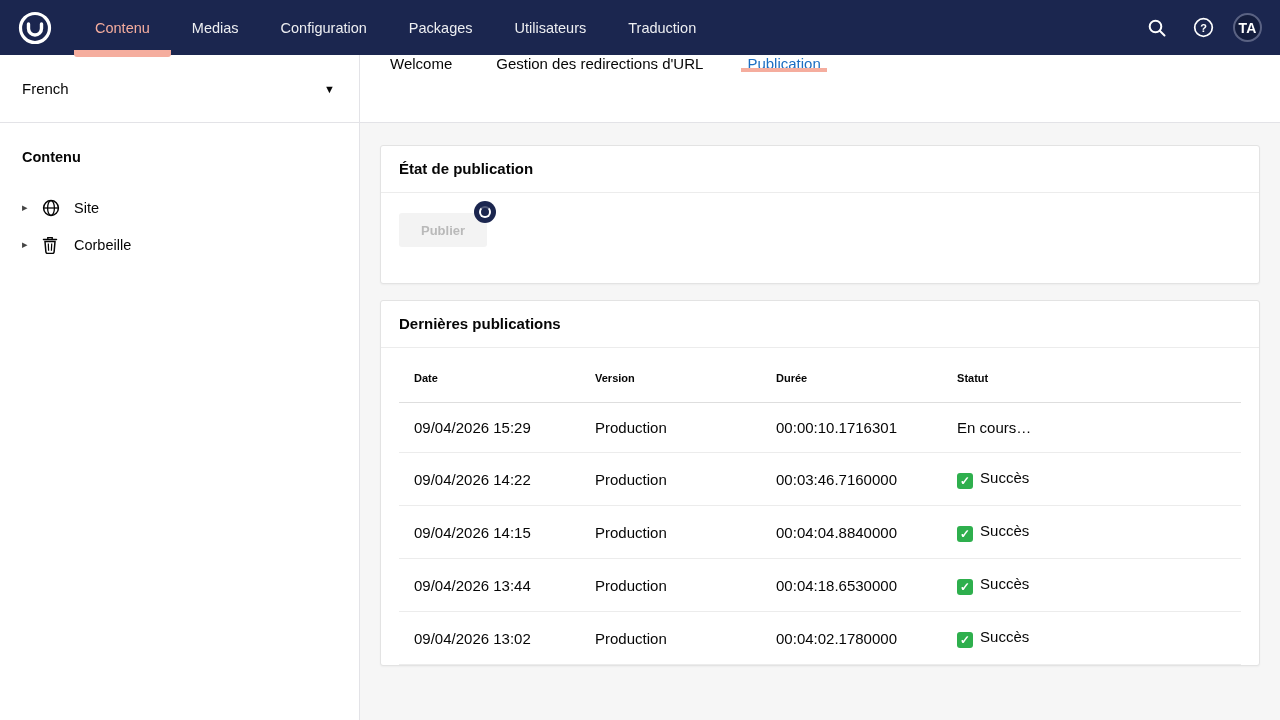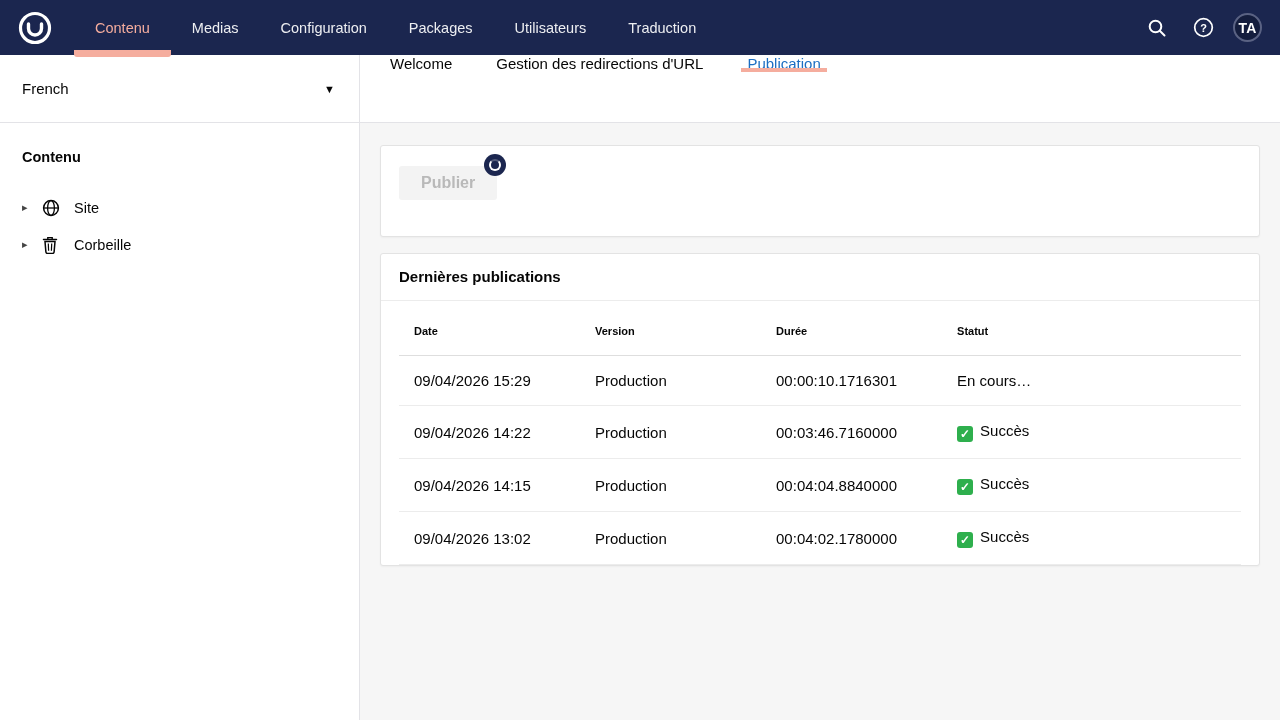--- a/index.html
+++ b/index.html
@@ -35,21 +35,21 @@
   .tab.active { color:#1b6ec2; }
   .tab.active::after { content:""; position:absolute; left:0; right:0; bottom:0; height:4px; background:#f5ad9e; }
   .content { flex:1; padding:22px 20px; overflow:hidden; }
 
   .card { background:#fff; border:1px solid #e3e3e3; border-radius:3px; box-shadow:0 1px 2px rgba(0,0,0,.04); margin-bottom:16px; }
   .card-header { padding:14px 18px; border-bottom:1px solid #ececec; }
   .card-title { font-size:15px; font-weight:bold; }
 
   .publish-body { padding:20px 18px 36px 18px; }
   .publish-btn-wrap { position:relative; display:inline-block; }
-  .publish-btn { background:#f3f3f3; color:#b9b9b9; border:none; font-family:inherit; font-size:16px; font-weight:bold; padding:0 22px; height:34px; border-radius:3px; cursor:not-allowed; }
+  .publish-btn { background:#f3f3f3; color:#b9b9b9; border:none; font-family:inherit; font-size:13px; font-weight:bold; padding:0 22px; height:34px; border-radius:3px; cursor:not-allowed; }
   .spinner-badge { position:absolute; top:-12px; right:-9px; width:22px; height:22px; border-radius:50%; background:#1b264f; display:flex; align-items:center; justify-content:center; }
   .spinner-badge .ring { width:12px; height:12px; border-radius:50%; border:2px solid #fff; border-top-color:rgba(255,255,255,.25); animation:spin 1s linear infinite; }
   @keyframes spin { to { transform:rotate(360deg); } }
 
   table.publications { width:calc(100% - 36px); margin:0 18px; border-collapse:collapse; }
   table.publications th { text-align:left; font-size:11px; font-weight:bold; padding:24px 15px 18px 15px; border-bottom:1px solid #dedede; }
   table.publications td { font-size:15px; padding:16px 15px; border-bottom:1px solid #ececec; }
   table.publications th:nth-child(1), table.publications td:nth-child(1) { width:21.5%; }
   table.publications th:nth-child(2), table.publications td:nth-child(2) { width:21.5%; }
   table.publications th:nth-child(3), table.publications td:nth-child(3) { width:21.5%; }
@@ -128,20 +128,23 @@
   <main class="main">
     <div class="tabs-row">
       <div class="tab">Welcome</div>
       <div class="tab">Gestion des redirections d'URL</div>
       <div class="tab active">Publication</div>
     </div>
 
     <div class="content">
 
       <section class="card">
+        <div class="card-header">
+          <span class="card-title">État de publication</span>
+        </div>
         <div class="publish-body">
           <span class="publish-btn-wrap">
             <button class="publish-btn" disabled="">Publier</button>
             <span class="spinner-badge">
                 <span class="ring"></span>
               </span>
           </span>
         </div>
       </section>
 
@@ -171,20 +174,26 @@
                 <td>00:03:46.7160000</td>
                 <td><span class="check">✓</span><span>Succès</span></td>
               </tr>
               <tr>
                 <td>09/04/2026 14:15</td>
                 <td>Production</td>
                 <td>00:04:04.8840000</td>
                 <td><span class="check">✓</span><span>Succès</span></td>
               </tr>
               <tr>
+                <td>09/04/2026 13:44</td>
+                <td>Production</td>
+                <td>00:04:18.6530000</td>
+                <td><span class="check">✓</span><span>Succès</span></td>
+              </tr>
+              <tr>
                 <td>09/04/2026 13:02</td>
                 <td>Production</td>
                 <td>00:04:02.1780000</td>
                 <td><span class="check">✓</span><span>Succès</span></td>
               </tr>
             </tbody>
         </table>
       </section>
 
     </div>

